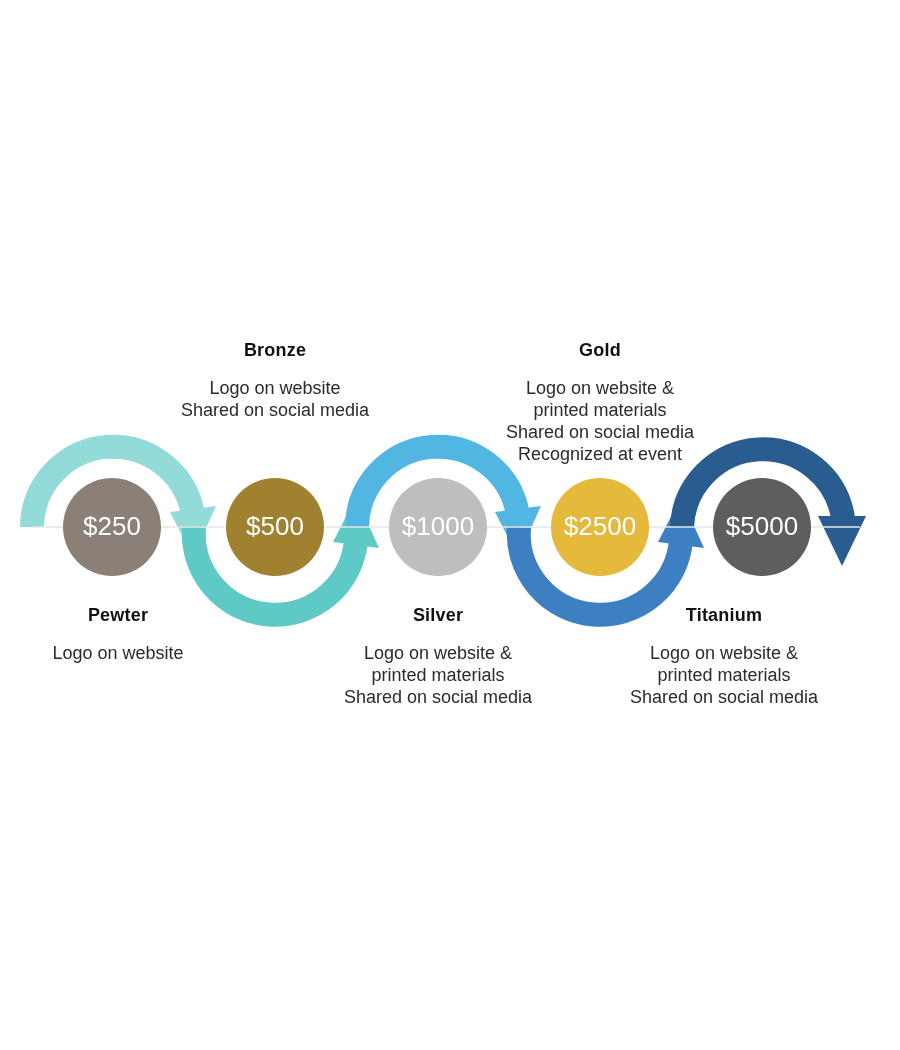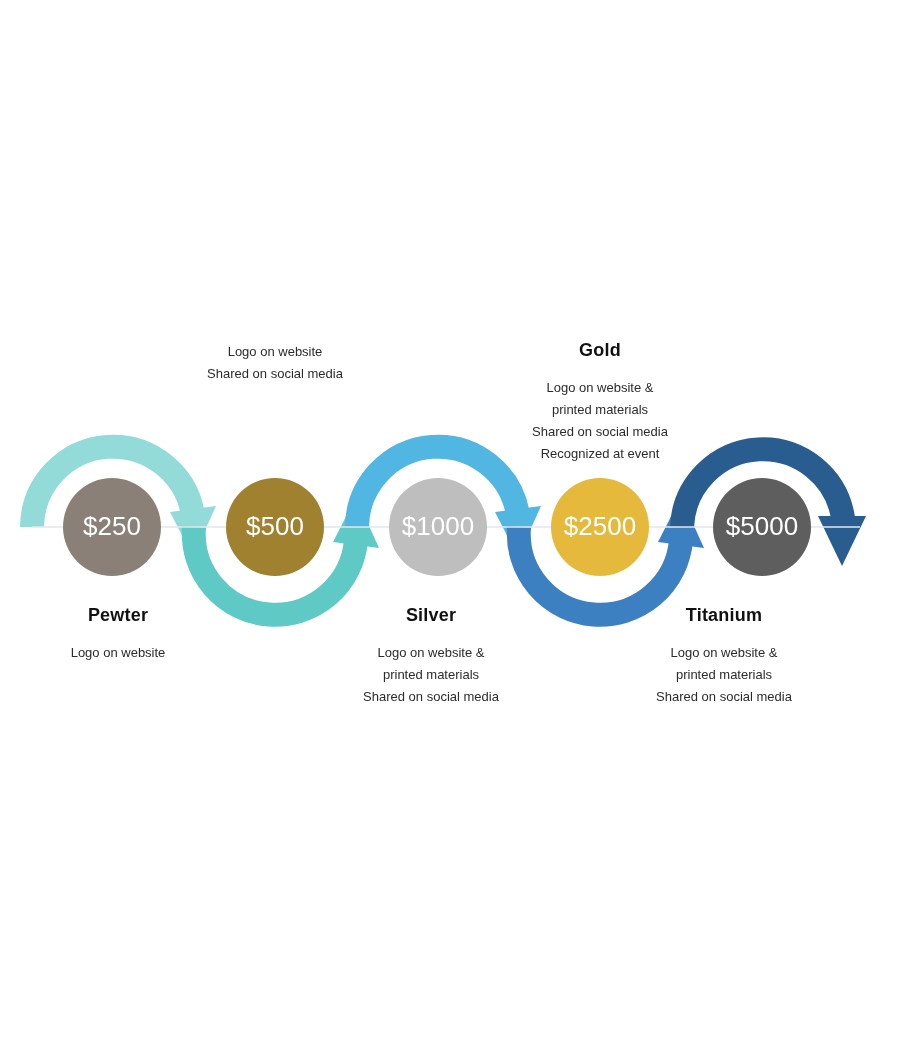--- a/index.html
+++ b/index.html
@@ -34,21 +34,21 @@
   }
   .tier-title {
     font-size: 18px;
     font-weight: bold;
     color: #111111;
     letter-spacing: 0.2px;
     margin: 0 0 16px 0;
     line-height: 1.1;
   }
   .tier-benefits {
-    font-size: 13px;
+    font-size: 18px;
     font-weight: normal;
     color: #2b2b2b;
     line-height: 22px;
   }
   .tier-benefits div {
     white-space: nowrap;
   }
   .amount-text {
     font-family: "Liberation Sans", sans-serif;
     font-size: 26px;
@@ -124,27 +124,28 @@
   </svg>
 
   <div class="tier-label" style="left:8px; top:606px; width:220px;">
     <div class="tier-title">Pewter</div>
     <div class="tier-benefits">
       <div>Logo on website</div>
     </div>
   </div>
 
   <div class="tier-label" style="left:165px; top:341px; width:220px;">
+    <div class="tier-title">Bronze</div>
     <div class="tier-benefits">
       <div>Logo on website</div>
       <div>Shared on social media</div>
     </div>
   </div>
 
-  <div class="tier-label" style="left:321px; top:606px; width:220px;">
+  <div class="tier-label" style="left:328px; top:606px; width:220px;">
     <div class="tier-title">Silver</div>
     <div class="tier-benefits">
       <div>Logo on website &amp;</div>
       <div>printed materials</div>
       <div>Shared on social media</div>
     </div>
   </div>
 
   <div class="tier-label" style="left:490px; top:341px; width:220px;">
     <div class="tier-title">Gold</div>

